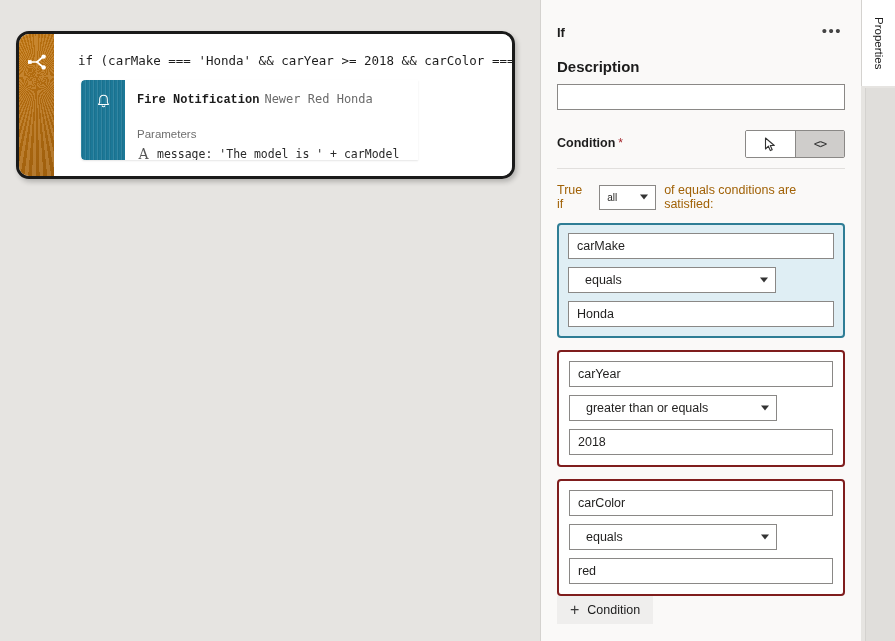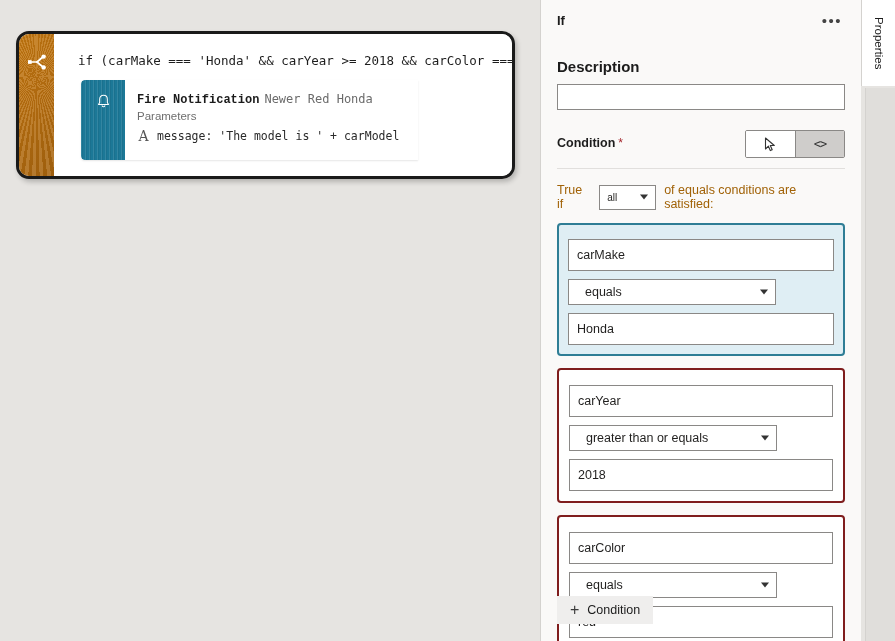--- a/index.html
+++ b/index.html
@@ -119,21 +119,21 @@
     display: inline;
   }
   .notif-sub {
     font-size: 12px;
     color: #6b6b6b;
     font-family: "DejaVu Sans Mono", "Liberation Mono", monospace;
     display: inline;
     margin-left: 5px;
   }
   .param-label {
-    margin-top: 3px;
+    margin-top: 21px;
     font-size: 11.5px;
     color: #6e6e6e;
     font-family: "Liberation Sans", sans-serif;
   }
   .param-row {
     margin-top: 7px;
     display: flex;
     align-items: center;
     gap: 7px;
   }
@@ -166,21 +166,21 @@
     height: 641px;
     background: #faf9f8;
     box-sizing: border-box;
   }
 
   .panel-header {
     position: relative;
     height: 40px;
     padding: 0 16px;
     display: flex;
-    align-items: center;
+    align-items: flex-end;
     justify-content: space-between;
   }
   .panel-title {
     font-size: 13px;
     font-weight: bold;
     color: #1c1c1c;
   }
   .ellipsis-btn {
     font-size: 15px;
     color: #444;
@@ -314,31 +314,30 @@
     margin-bottom: 12px;
     box-sizing: border-box;
   }
   .cond-group.selected {
     border: 2px solid #2e7d95;
     background: #dfeef4;
     padding: 8px 9px 9px 9px;
   }
   .cond-input {
     width: 100%;
-    height: 32px;
+    height: 26px;
     box-sizing: border-box;
     border: 1px solid #8a8886;
     background: #ffffff;
     font-family: "Liberation Sans", sans-serif;
     font-size: 12.5px;
     color: #201f1e;
     padding: 0 8px;
     display: block;
     outline: none;
-    margin-top: 6px;
   }
   .cond-select {
     position: relative;
     width: 208px;
     height: 26px;
     box-sizing: border-box;
     border: 1px solid #8a8886;
     background: #ffffff;
     font-size: 12.5px;
     color: #201f1e;

